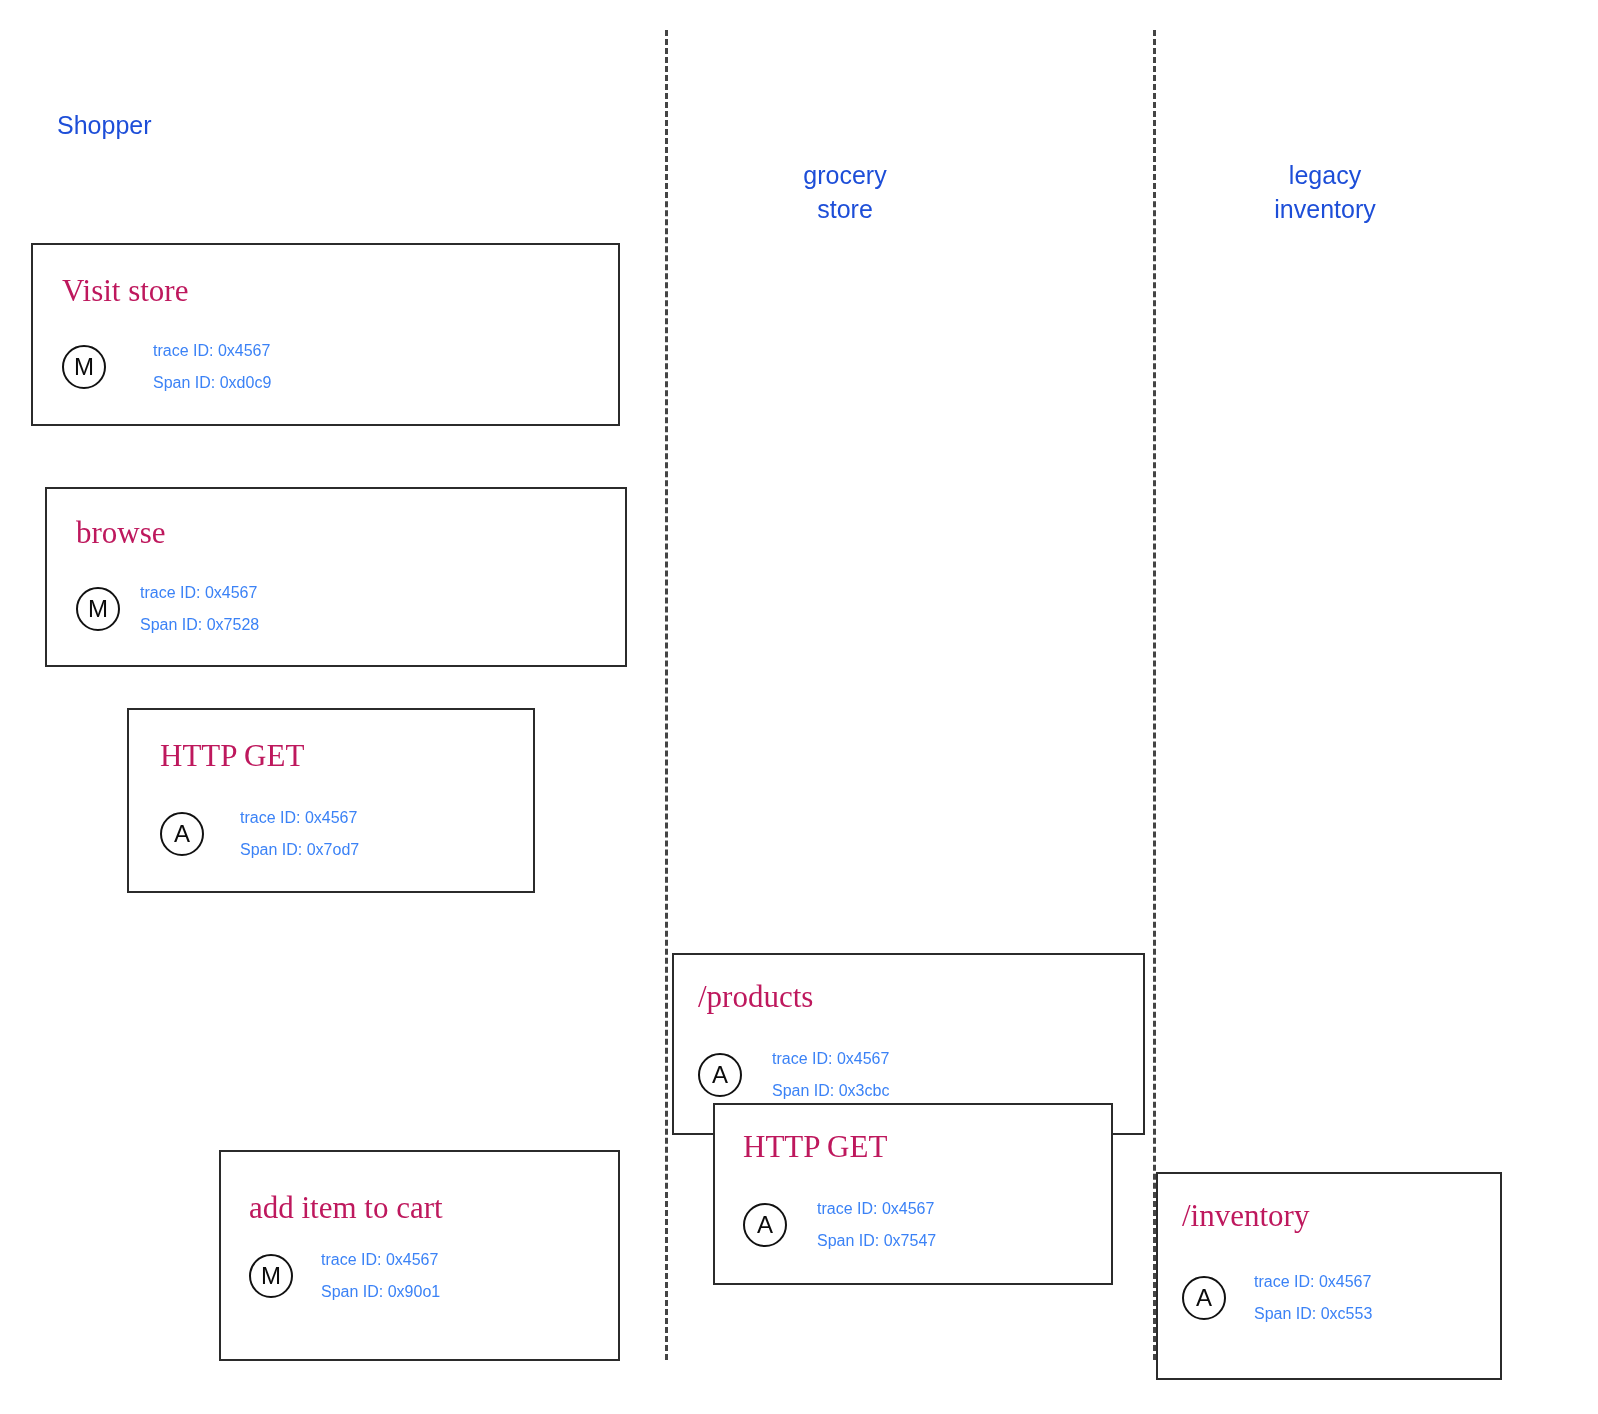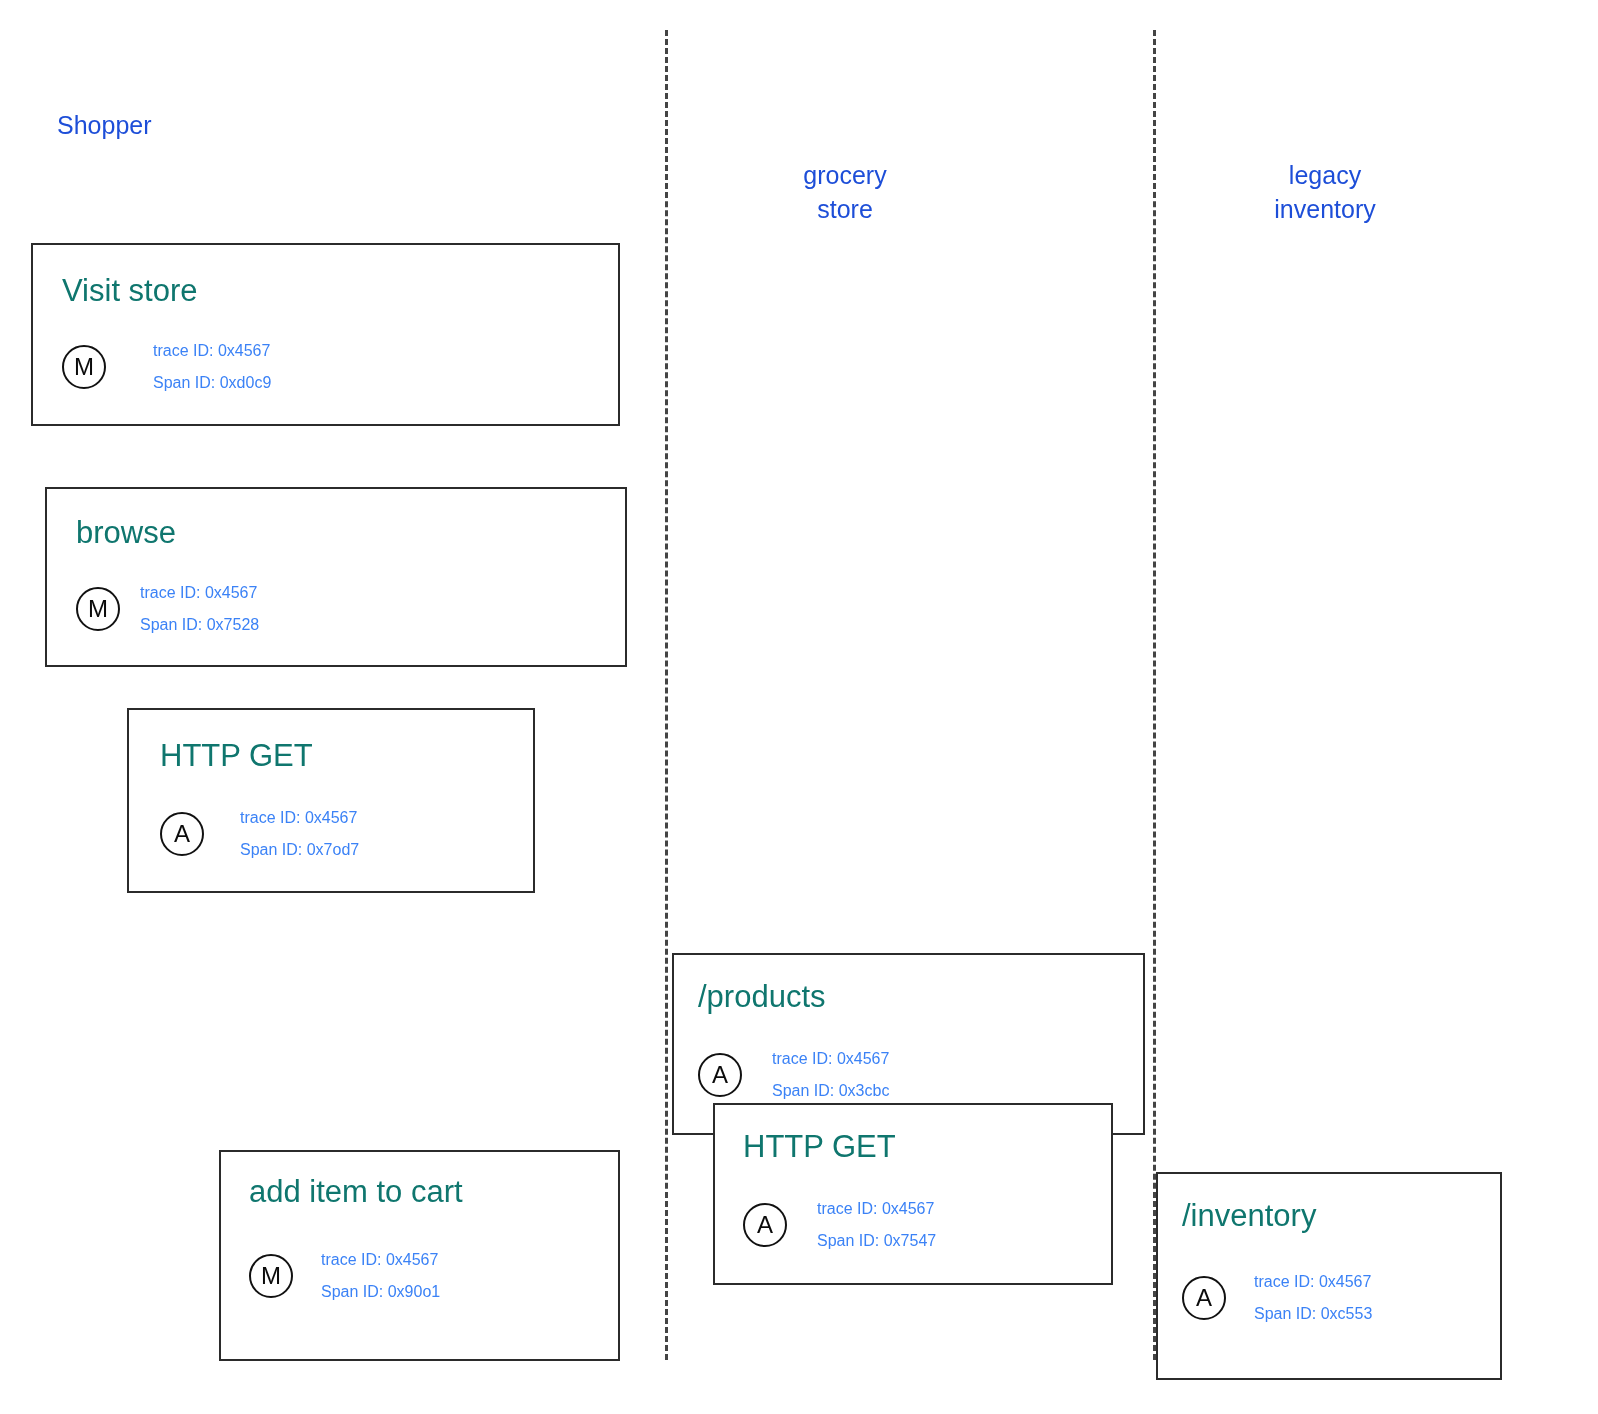--- a/index.html
+++ b/index.html
@@ -44,22 +44,23 @@
   .span-box {
     position: absolute;
     box-sizing: border-box;
     background: #ffffff;
     border: 2px solid #2b2b2b;
   }
   .span-title {
     position: absolute;
     font-size: 31px;
     line-height: 36px;
-    color: #0f766e;
+    color: #be185d;
     white-space: nowrap;
+    font-family: Liberation Serif, serif;
   }
   .span-body {
     position: absolute;
     display: flex;
     align-items: center;
   }
   .kind-badge {
     width: 44px;
     height: 44px;
     min-width: 44px;
@@ -144,21 +145,21 @@
     <div class="span-body" style="left:28px; top:88px;">
       <div class="kind-badge">A</div>
       <div class="id-lines" style="margin-left:30px;">
         <div>trace ID: 0x4567</div>
         <div>Span ID: 0x7547</div>
       </div>
     </div>
   </div>
 
   <div class="span-box" style="left:219px; top:1150px; width:401px; height:211px;">
-    <div class="span-title" style="left:28px; top:22px;">add item to cart</div>
+    <div class="span-title" style="left:28px; top:38px;">add item to cart</div>
     <div class="span-body" style="left:28px; top:92px;">
       <div class="kind-badge">M</div>
       <div class="id-lines" style="margin-left:28px;">
         <div>trace ID: 0x4567</div>
         <div>Span ID: 0x90o1</div>
       </div>
     </div>
   </div>
 
   <div class="span-box" style="left:1156px; top:1172px; width:346px; height:208px;">

